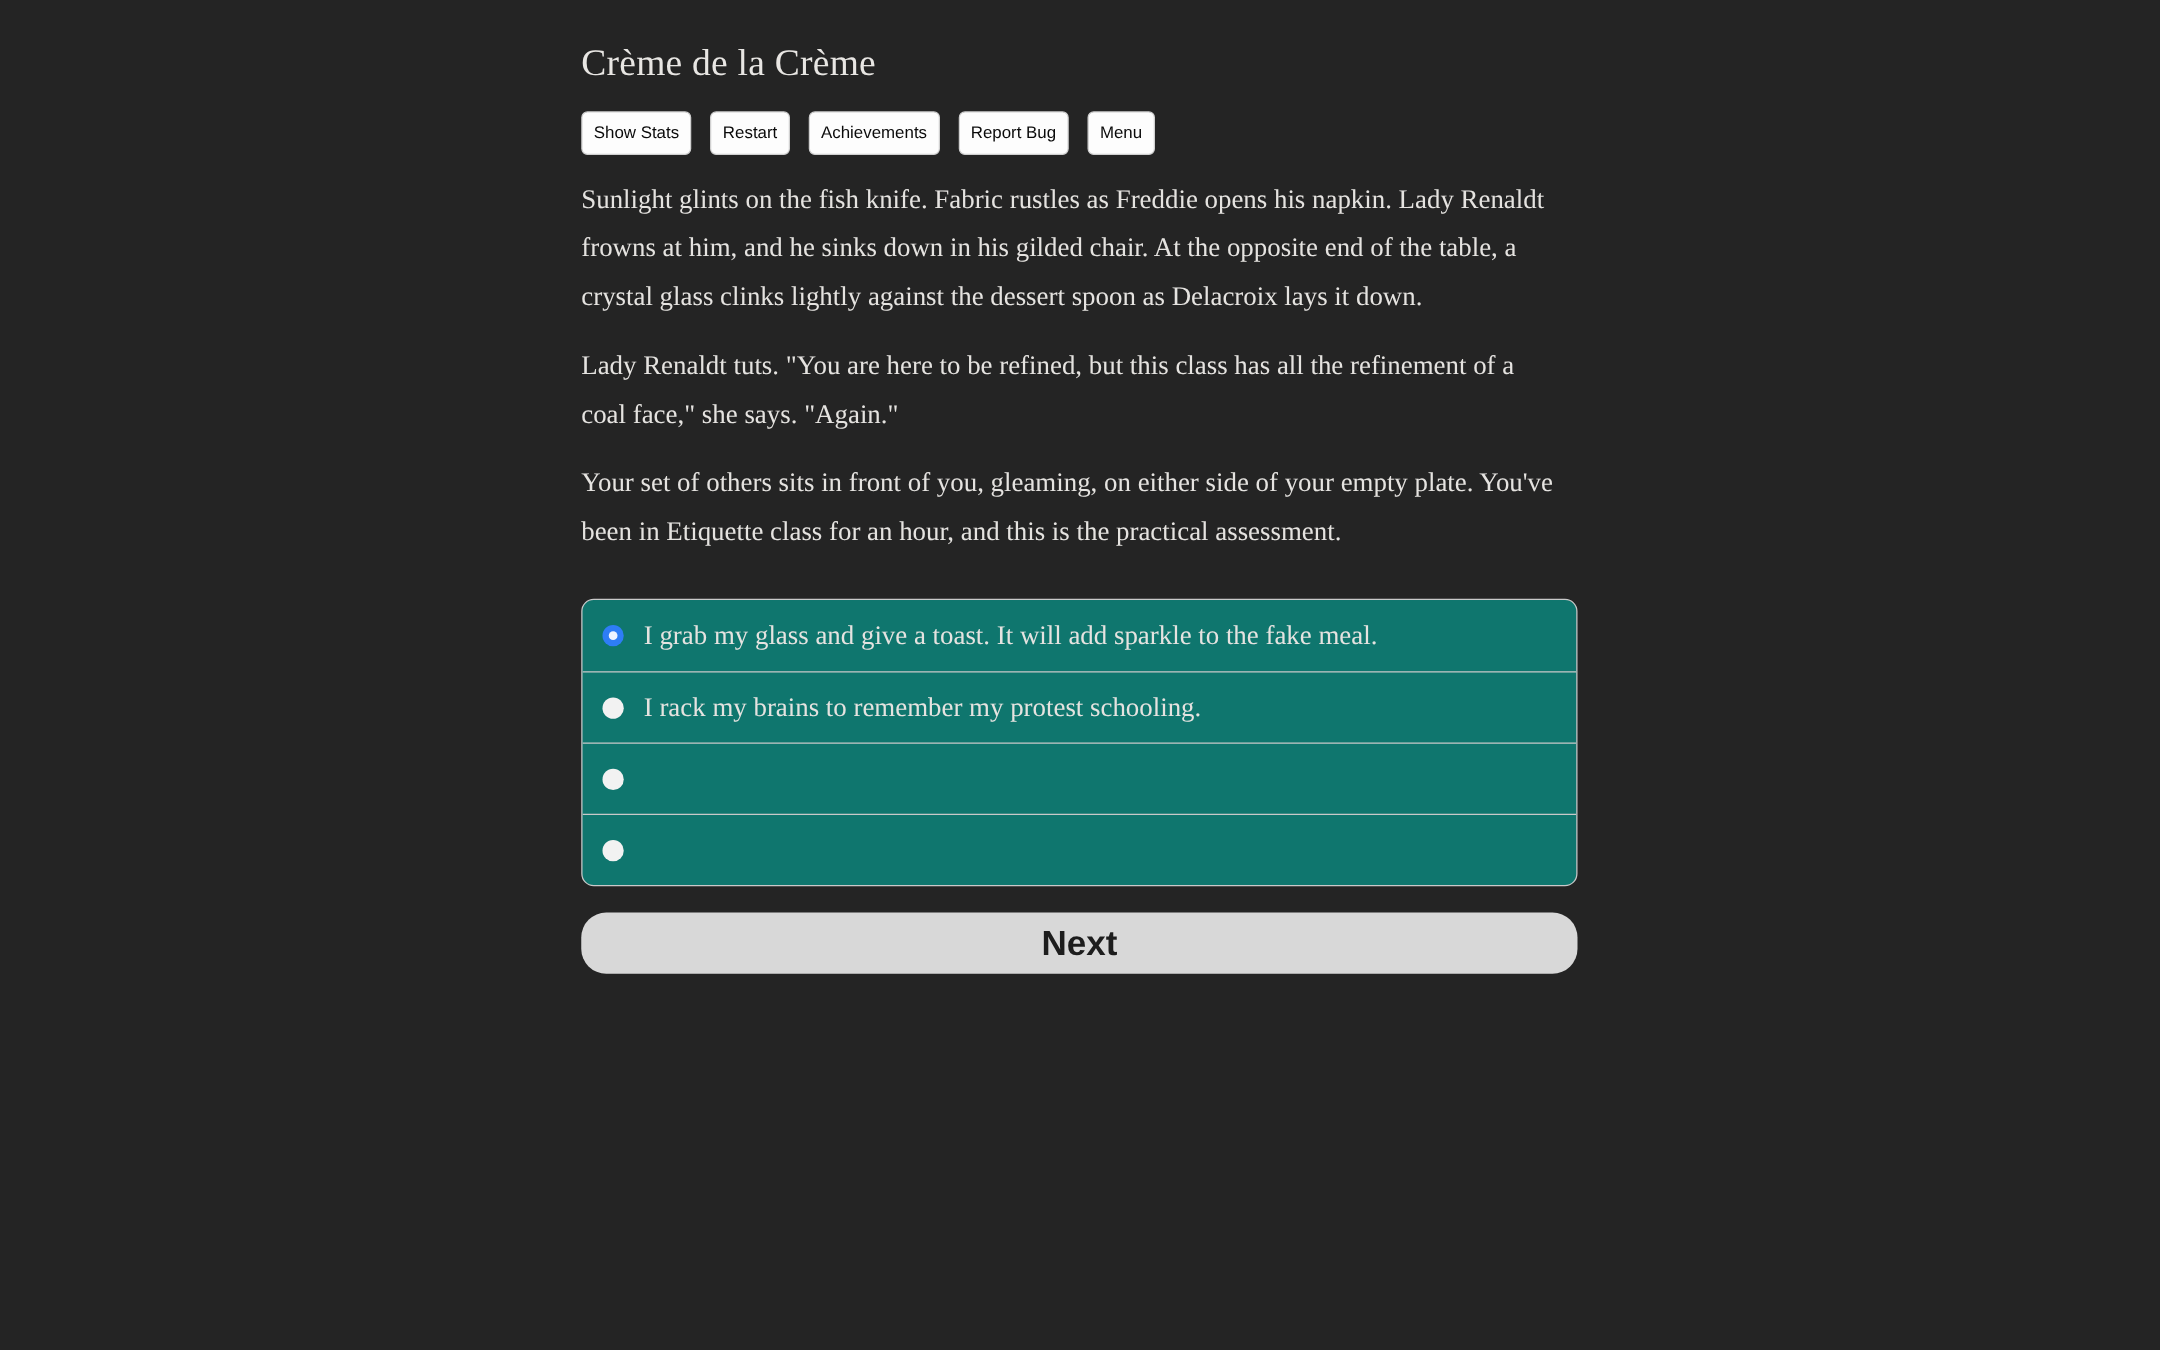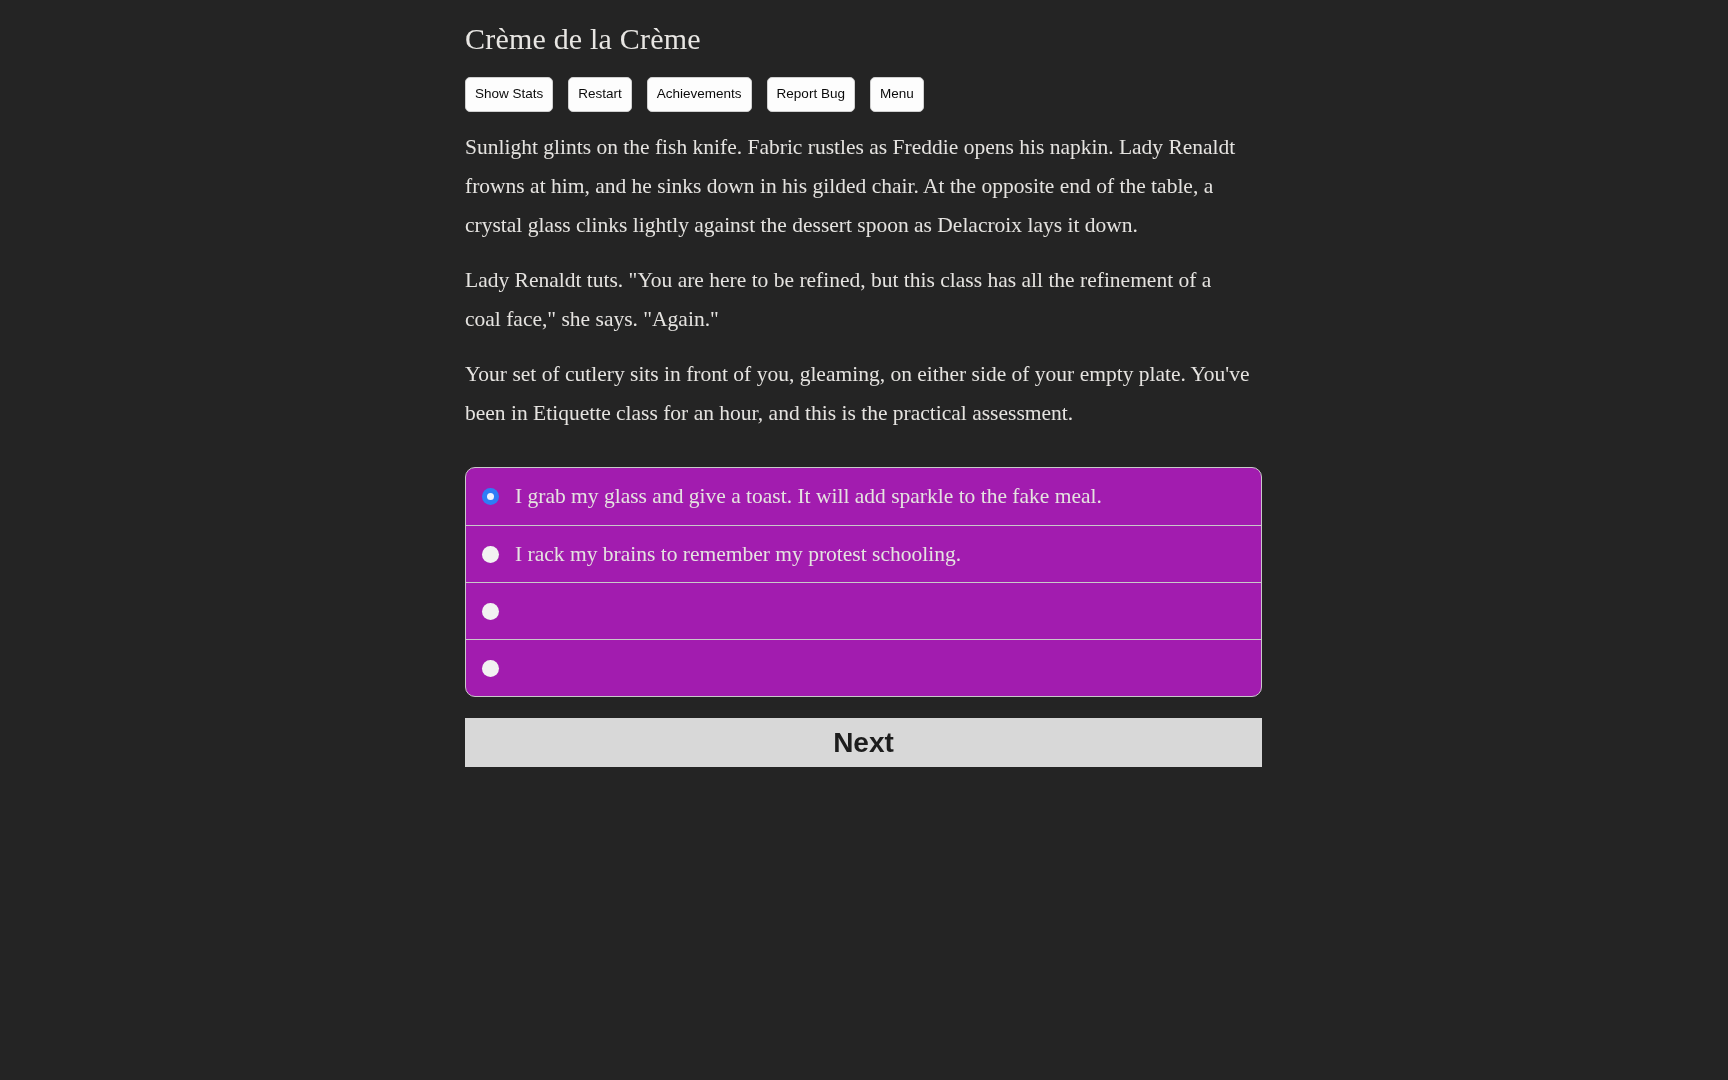--- a/index.html
+++ b/index.html
@@ -5,21 +5,21 @@
   * { box-sizing: border-box; margin: 0; padding: 0; }
   html, body { width: 1728px; height: 1080px; overflow: hidden; }
   body {
     background: #242424;
     font-family: "Liberation Serif", "DejaVu Serif", serif;
     color: #e5e3e0;
   }
   .content {
     position: absolute;
     left: 465px;
-    top: 0;
+    top: 12px;
     width: 797px;
   }
   .game-title {
     margin-top: 22px;
     font-size: 30px;
     font-weight: normal;
     color: #e8e6e3;
     letter-spacing: 0.2px;
   }
   .byline {
@@ -54,21 +54,21 @@
     margin-top: 13px;
     margin-bottom: 16px;
     color: #e5e3e0;
     max-width: 785px;
   }
   .choice-box {
     margin-top: 34px;
     border: 1px solid #c9c9c9;
     border-radius: 10px;
     overflow: hidden;
-    background: #a21caf;
+    background: #0f766e;
   }
   .choice-row {
     display: flex;
     align-items: center;
     height: 57px;
     padding: 0 16px;
     cursor: pointer;
   }
   .choice-row + .choice-row { border-top: 1px solid #c9c9c9; }
   .radio {
@@ -94,21 +94,21 @@
   .choice-label {
     font-size: 21.5px;
     color: #e5e3e0;
   }
   .next-button {
     margin-top: 21px;
     width: 100%;
     height: 49px;
     background: #d8d8d8;
     border: none;
-    border-radius: 0;
+    border-radius: 20px;
     font-family: "Liberation Sans", sans-serif;
     font-weight: bold;
     font-size: 28px;
     color: #1d1d1d;
     cursor: pointer;
     display: flex;
     align-items: center;
     justify-content: center;
   }
 </style>
@@ -123,21 +123,21 @@
     <button>Show Stats</button>
     <button>Restart</button>
     <button>Achievements</button>
     <button>Report Bug</button>
     <button>Menu</button>
   </div>
 
   <div class="story">
     <p>Sunlight glints on the fish knife. Fabric rustles as Freddie opens his napkin. Lady Renaldt frowns at him, and he sinks down in his gilded chair. At the opposite end of the table, a crystal glass clinks lightly against the dessert spoon as Delacroix lays it down.</p>
     <p>Lady Renaldt tuts. "You are here to be refined, but this class has all the refinement of a coal face," she says. "Again."</p>
-    <p>Your set of cutlery sits in front of you, gleaming, on either side of your empty plate. You've been in Etiquette class for an hour, and this is the practical assessment.</p>
+    <p>Your set of others sits in front of you, gleaming, on either side of your empty plate. You've been in Etiquette class for an hour, and this is the practical assessment.</p>
   </div>
 
   <div class="choice-box">
     <div class="choice-row">
       <span class="radio selected"></span>
       <span class="choice-label">I grab my glass and give a toast. It will add sparkle to the fake meal.</span>
     </div>
     <div class="choice-row">
       <span class="radio"></span>
       <span class="choice-label">I rack my brains to remember my protest schooling.</span>

